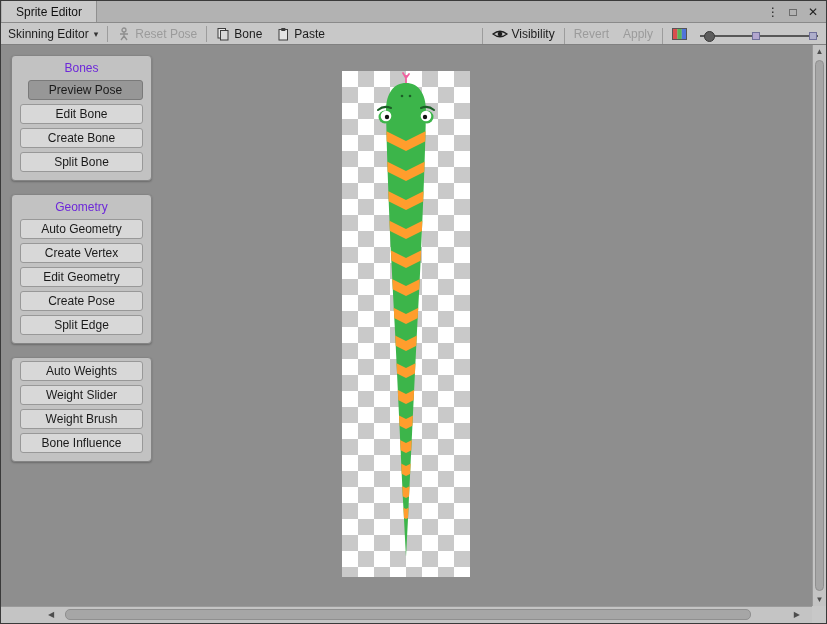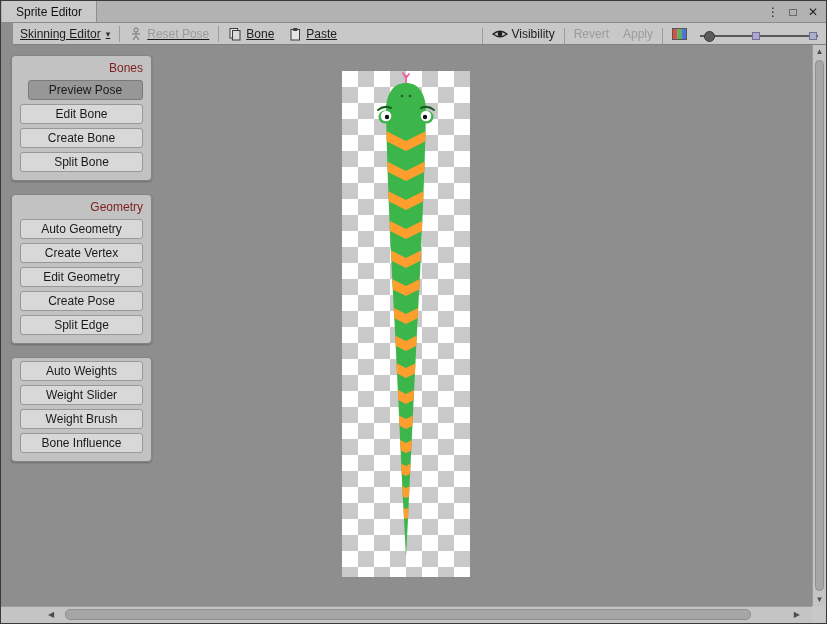--- a/index.html
+++ b/index.html
@@ -21,23 +21,23 @@
     border-right:1px solid #8f8f8f; display:flex; align-items:center;
     font-size:12px; color:#111;text-align:right;
   }
   .title-controls {
     margin-left:auto; display:flex; align-items:center; gap:6px; padding-right:6px;
   }
   .title-controls span { width:14px; text-align:center; font-size:12px; color:#222; cursor:default; }
 
   
   .toolbar {
-    position:absolute; top:22px; left:12px; right:0; height:22px;
+    position:absolute; top:22px; left:0; right:0; height:22px;
     background:#c8c8c8; border-bottom:1px solid #808080;
-    display:flex; align-items:center;text-decoration:underline;
+    display:flex; align-items:center;
   }
   .tb-group { display:flex; align-items:center; height:100%; }
   .tb-right { position:absolute; right:4px; top:0; height:100%; display:flex; align-items:flex-end; }
   .tb-btn {
     display:flex; align-items:center; gap:4px; padding:0 7px; height:100%;
     color:#1c1c1c; cursor:default; white-space:nowrap;
   }
   .tb-btn.disabled { color:#9b9b9b; }
   .tb-btn.disabled svg { opacity:.5; }
   .tb-sep { width:1px; height:16px; background:#9c9c9c; margin:0 2px; }
@@ -59,21 +59,21 @@
   
   .workarea { position:absolute; top:44px; left:0; right:14px; bottom:17px; background:#8e8e8e; overflow:hidden; }
 
   
   .panel {
     position:absolute; left:10px; width:141px;
     background:#c2c2c2; border:1px solid #848484; border-radius:4px;
     padding:3px 8px 8px 8px;
     box-shadow:0 1px 2px rgba(0,0,0,.25);
   }
-  .panel .hdr { text-align:right; padding:2px 0 5px 0; color:#7f1d1d; }
+  .panel .hdr { text-align:center; padding:2px 0 5px 0; color:#6d28d9; }
   .panel .btns { display:flex; flex-direction:column; gap:4px; }
   .pbtn {
     height:20px; line-height:18px; text-align:center;
     background:#d8d8d8; border:1px solid #989898; border-radius:3px;
     color:#1a1a1a; cursor:default; font-size:12px;
   }
   .pbtn.selected { background:#979797; border-color:#7a7a7a;margin-left:8px; }
   .panel-bones    { top:10px;  }
   .panel-geometry { top:149px; }
   .panel-weights  { top:312px; }

